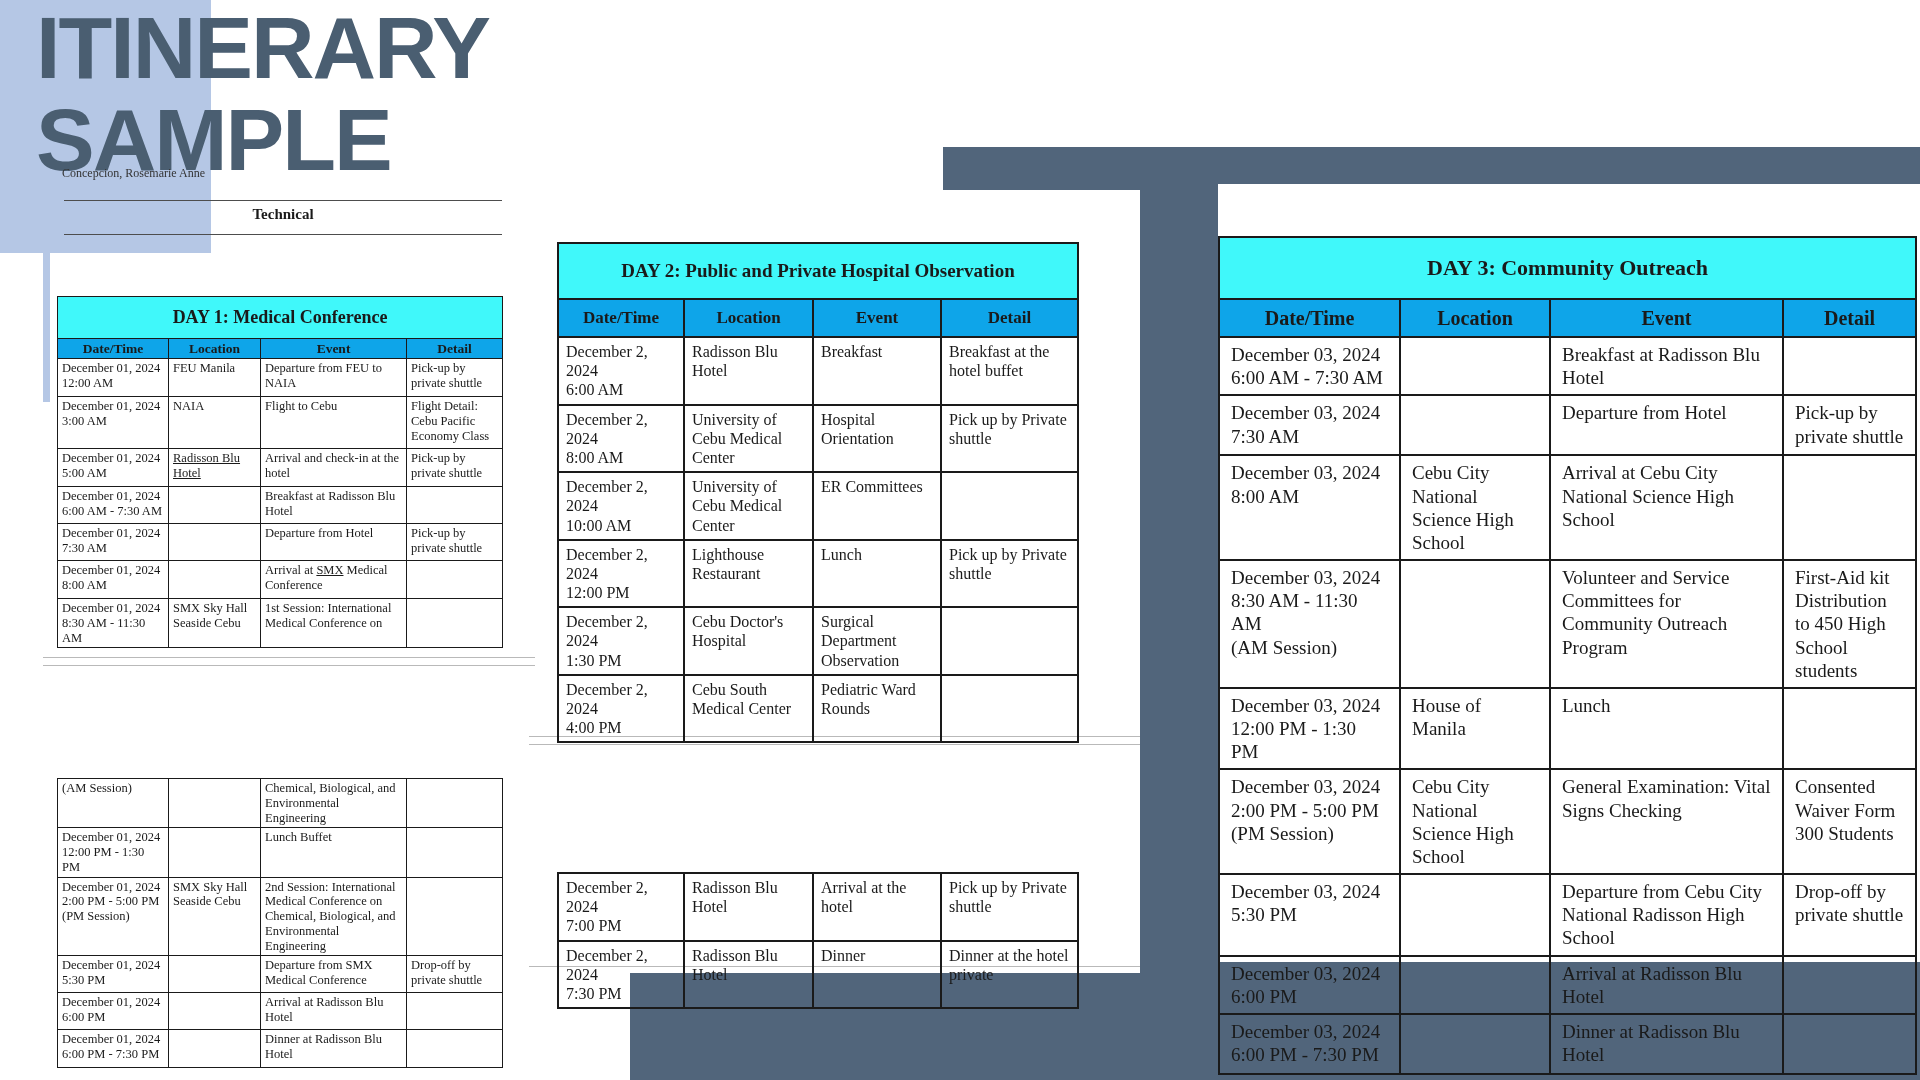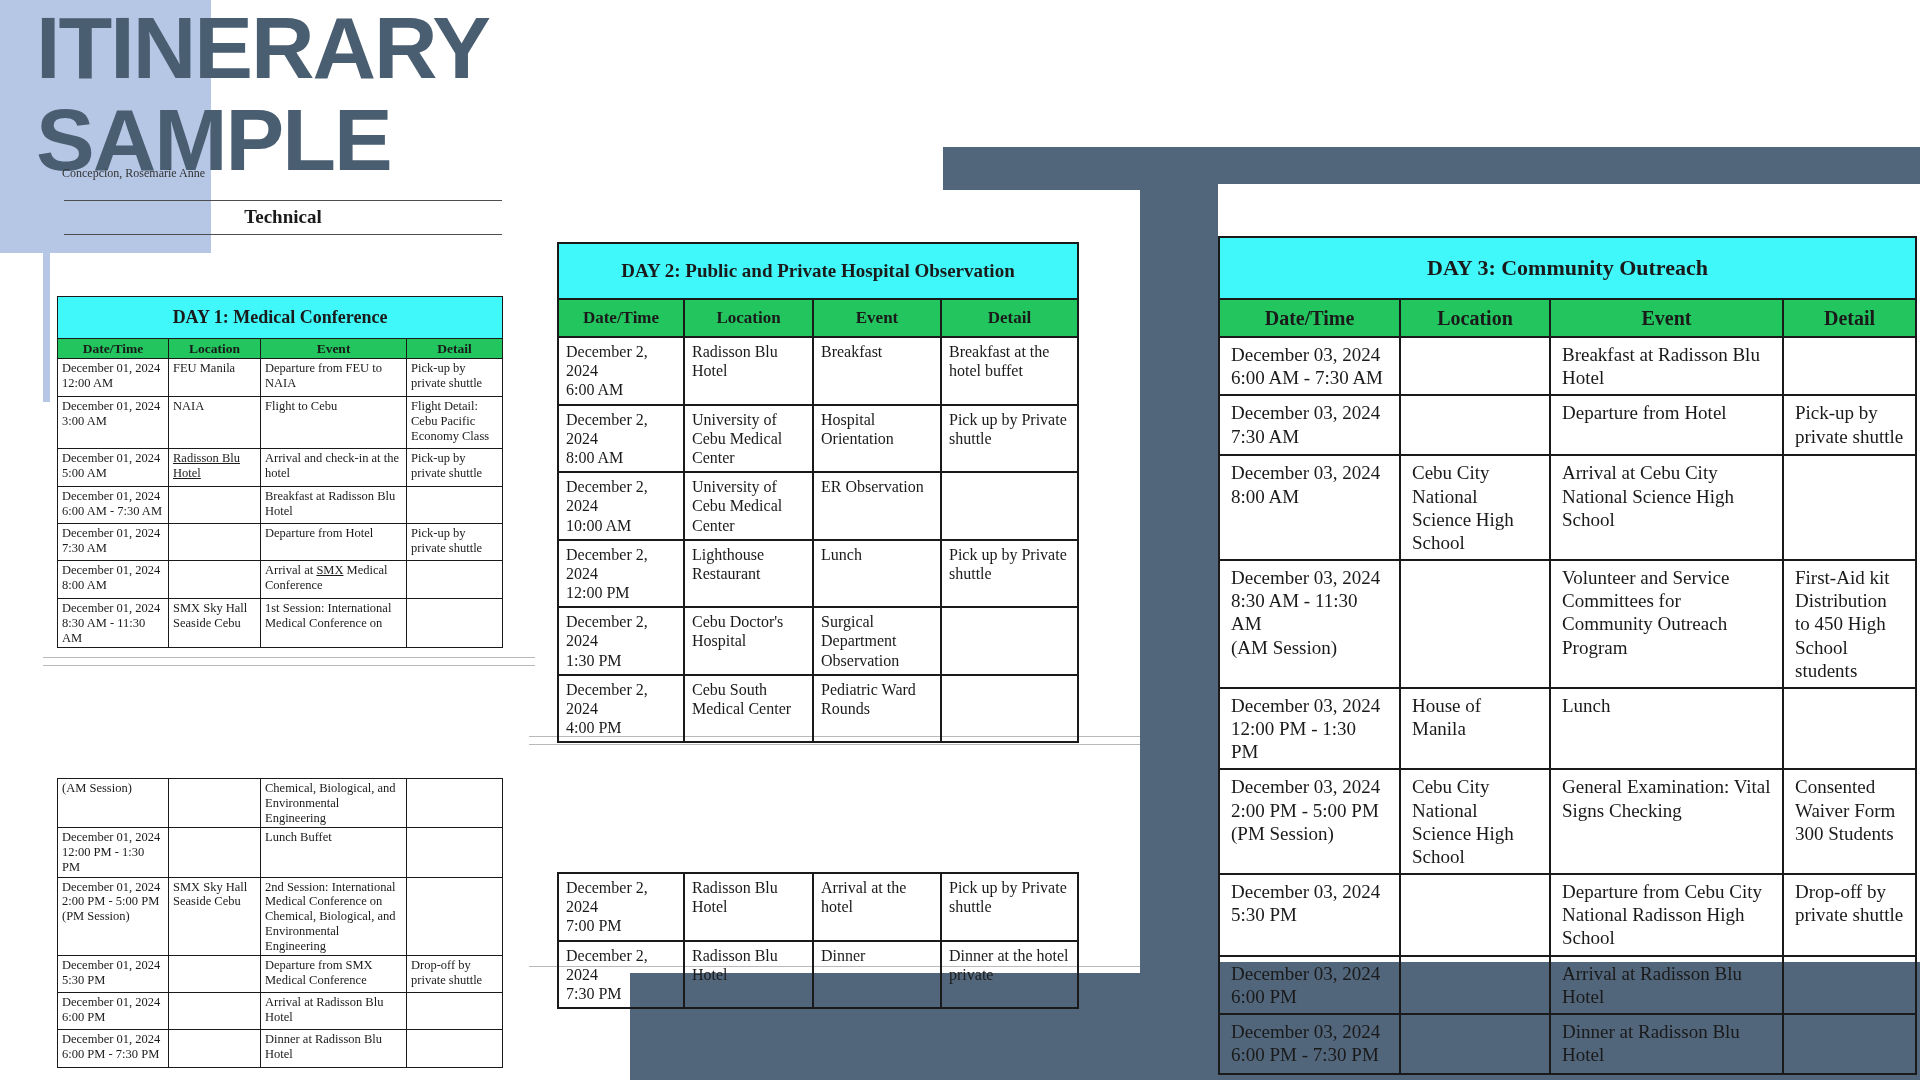--- a/index.html
+++ b/index.html
@@ -13,28 +13,28 @@
   .page{background:#ffffff;}
   .page-mid{left:529px;top:190px;width:611px;height:783px;}
   .page-right{left:1218px;top:184px;width:702px;height:778px;}
   .side-strip{left:43px;top:190px;width:7px;height:212px;background:#b5c7e5;}
   
   .title{left:36px;top:2px;width:700px;font-family:"Liberation Sans",sans-serif;
          font-weight:bold;font-size:88px;line-height:92px;letter-spacing:-2px;color:#4a5e71;}
   .author{left:62px;top:166px;font-size:12px;color:#333;}
   
   .hline{height:0;border-top:1px solid #4d4d4d;}
-  .tech-label{left:64px;top:206px;width:438px;text-align:center;font-weight:bold;font-size:19px;}
+  .tech-label{left:64px;top:206px;width:438px;text-align:center;font-weight:bold;font-size:15px;}
   
   .pbline{height:0;border-top:1px solid #b9b9b9;}
   
   table{border-collapse:collapse;table-layout:fixed;position:absolute;margin-top:46px;}
   td{border:1px solid #1a1a1a;vertical-align:top;overflow:hidden;}
   .t-title td{background:#40f8fa;text-align:center;vertical-align:middle;font-weight:bold;}
-  .t-head td{background:#22c55e;text-align:center;vertical-align:middle;font-weight:bold;}
+  .t-head td{background:#0ea5e9;text-align:center;vertical-align:middle;font-weight:bold;}
   .dt{white-space:pre-line;}
   .u{text-decoration:underline;}
   
   .tbl-day1{left:57px;width:445px;font-size:12.5px;line-height:1.18;}
   .tbl-day1 td{padding:2px 4px;}
   .tbl-day1 .t-title td{font-size:18px;}
   .tbl-day1 .t-head td{font-size:13.5px;padding:1px 2px;}
   
   .tbl-day2{left:557px;width:520px;font-size:16px;line-height:1.2;}
   .tbl-day2 td{border-width:2px;padding:4px 7px;}
@@ -224,21 +224,21 @@
           <td class="dt">December 2, 2024
 8:00 AM</td>
           <td>University of Cebu Medical Center</td>
           <td>Hospital Orientation</td>
           <td>Pick up by Private shuttle</td>
         </tr>
     <tr style="height:52px">
           <td class="dt">December 2, 2024
 10:00 AM</td>
           <td>University of Cebu Medical Center</td>
-          <td>ER Observation</td>
+          <td>ER Committees</td>
           <td></td>
         </tr>
     <tr style="height:53px">
           <td class="dt">December 2, 2024
 12:00 PM</td>
           <td>Lighthouse Restaurant</td>
           <td>Lunch</td>
           <td>Pick up by Private shuttle</td>
         </tr>
     <tr style="height:55px">

